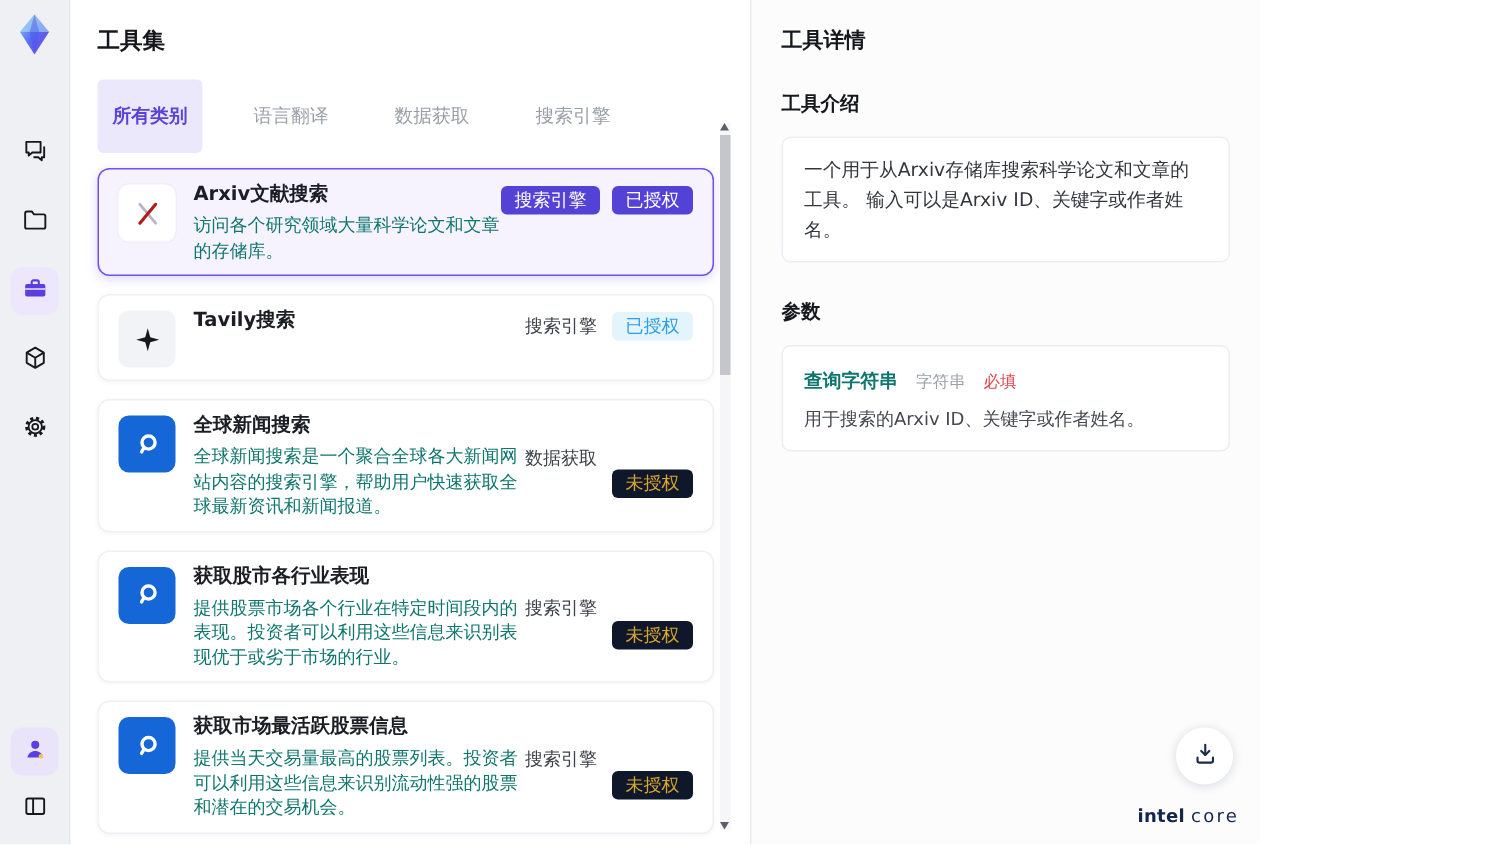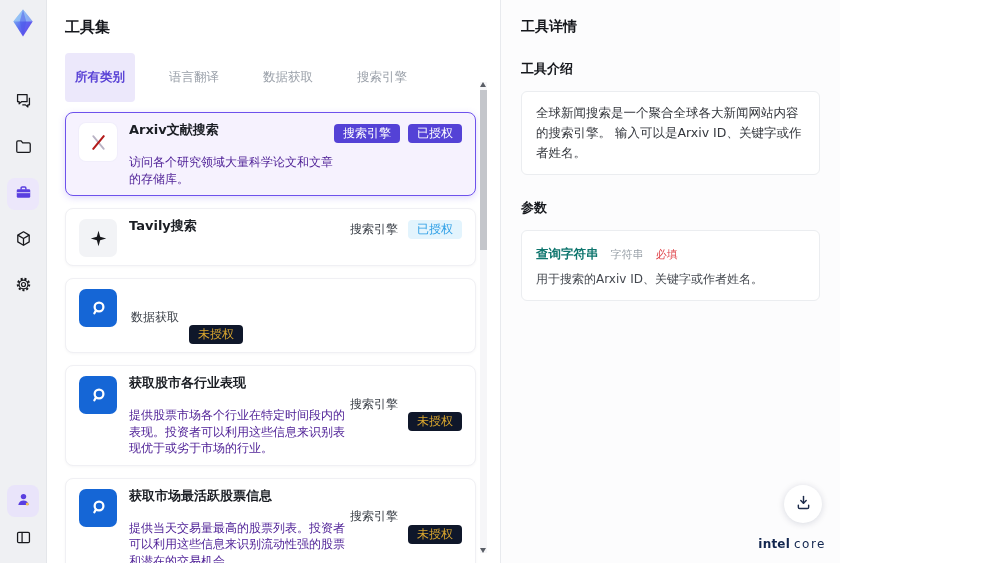--- a/index.html
+++ b/index.html
@@ -32,21 +32,21 @@
   .tool-item.selected { border:1.5px solid #6e52ec; background:#f6f2fe;
     box-shadow:0 2px 7px rgba(110,82,236,.22); }
   .tool-icon { flex:0 0 38px; width:38px; height:38px; border-radius:7px; margin-right:12px;
     display:flex; align-items:center; justify-content:center; margin-top:2px; }
   .tool-icon svg { width:21px; height:21px; }
   .icon-bg-white { background:#ffffff; box-shadow:0 0 0 1px #f1eefb; }
   .icon-bg-gray  { background:#f2f3f6; }
   .icon-bg-blue  { background:#1566d6; }
   .tool-text { flex:1 1 auto; min-width:0; }
   .tool-title { font-size:13px; font-weight:700; color:#1b1e24; line-height:18px; }
-  .tool-desc { margin-top:15px; font-size:12px; color:#4c1d95; line-height:16.5px; max-width:272px; }
+  .tool-desc { margin-top:3px; font-size:12px; color:#0f766e; line-height:16.5px; max-width:272px; }
   .tool-badges { display:flex; gap:8px; align-items:center; margin-top:3px; white-space:nowrap; }
   .badge { font-size:12px; line-height:17px; border-radius:4px; padding:1px 2px; color:#3d424a; }
   .badge-solid { background:#5442d6; color:#fff; padding:1px 9px; }
   .badge-blue  { background:#e3f4fd; color:#2e9fe6; padding:1px 9px; }
   .badge-yellow{ background:#0f172a; color:#d9a62e; padding:1px 9px;margin-top:35px; }
 
   
   .scrollbar { position:absolute; right:13px; top:82px; bottom:10px; width:7px; background:#f6f6f8; }
   .scroll-arrow { position:absolute; left:0; width:0; height:0; border-left:3.5px solid transparent; border-right:3.5px solid transparent; }
   .scroll-arrow.up { top:0; border-bottom:5px solid #5a5e66; }
@@ -198,20 +198,24 @@
         <span class="badge badge-status badge-blue">已授权</span>
       </div>
     </div>
         <div class="tool-item">
       <div class="tool-icon icon-bg-blue">
             <svg viewBox="0 0 24 24" fill="none" stroke="#fff" stroke-linecap="round">
               <circle cx="12.6" cy="10.3" r="5" stroke-width="2.6"></circle>
               <path d="M9.2 14.2L7.3 17.4" stroke-width="2.6"></path>
             </svg>
           </div>
+      <div class="tool-text">
+        <div class="tool-title">全球新闻搜索</div>
+        <div class="tool-desc">全球新闻搜索是一个聚合全球各大新闻网站内容的搜索引擎，帮助用户快速获取全球最新资讯和新闻报道。</div>
+      </div>
       <div class="tool-badges">
         <span class="badge badge-cat">数据获取</span>
         <span class="badge badge-status badge-yellow">未授权</span>
       </div>
     </div>
         <div class="tool-item">
       <div class="tool-icon icon-bg-blue">
             <svg viewBox="0 0 24 24" fill="none" stroke="#fff" stroke-linecap="round">
               <circle cx="12.6" cy="10.3" r="5" stroke-width="2.6"></circle>
               <path d="M9.2 14.2L7.3 17.4" stroke-width="2.6"></path>
@@ -246,21 +250,21 @@
     <div class="scrollbar">
       <span class="scroll-arrow up"></span>
       <span class="scroll-thumb"></span>
       <span class="scroll-arrow down"></span>
     </div>
   </main>
 
   <section class="details">
     <h2 class="details-title">工具详情</h2>
     <h3 class="section-heading">工具介绍</h3>
-    <div class="info-box">全球新闻搜索是一个聚合全球各大新闻网站内容的搜索引擎。 输入可以是Arxiv ID、关键字或作者姓名。</div>
+    <div class="info-box">一个用于从Arxiv存储库搜索科学论文和文章的工具。 输入可以是Arxiv ID、关键字或作者姓名。</div>
     <h3 class="section-heading">参数</h3>
     <div class="param-box">
       <div>
         <span class="param-name">查询字符串</span>
         <span class="param-type">字符串</span>
         <span class="param-required">必填</span>
       </div>
       <div class="param-desc">用于搜索的Arxiv ID、关键字或作者姓名。</div>
     </div>
   </section>

